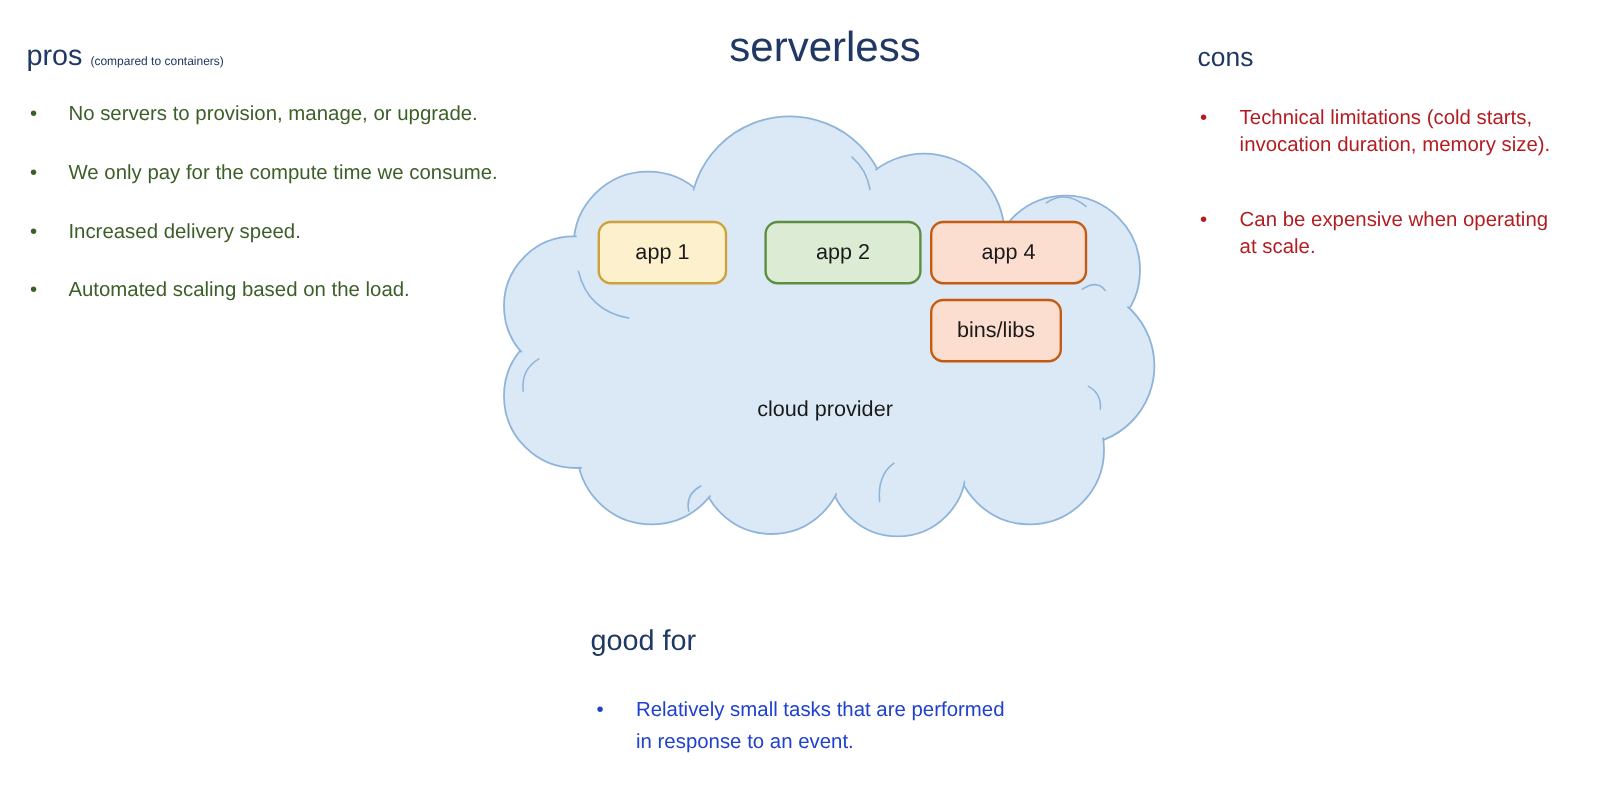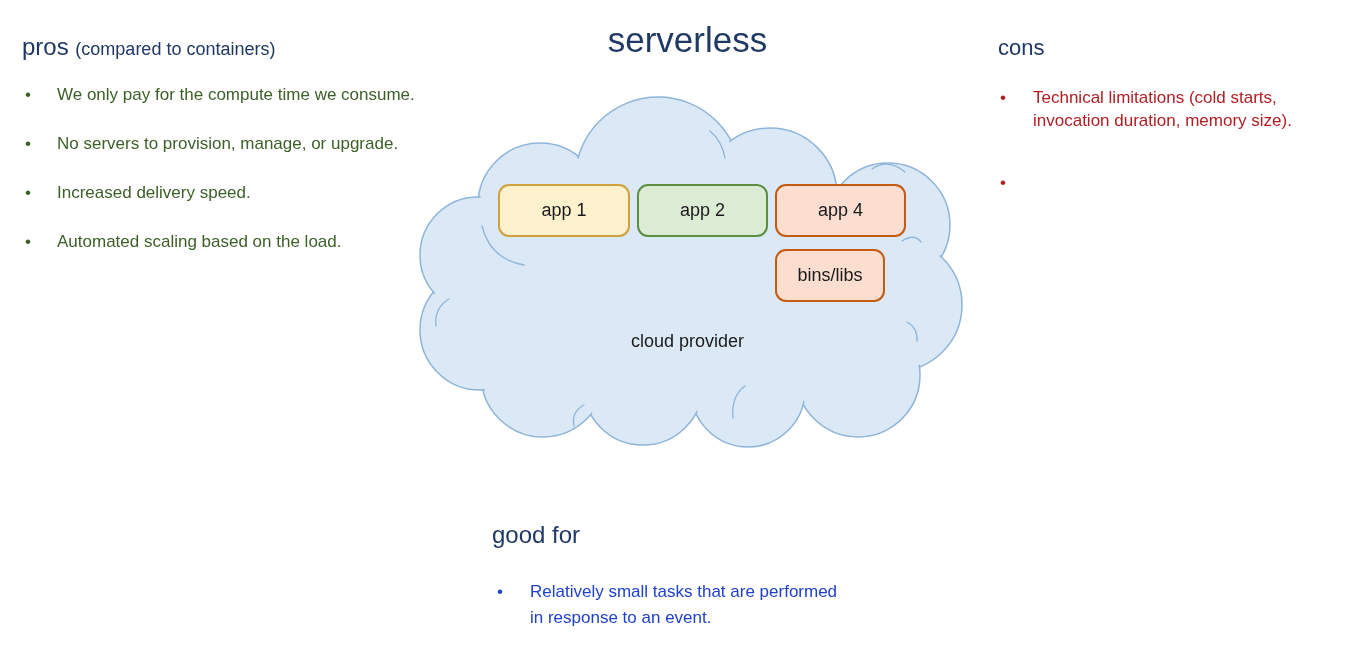--- a/index.html
+++ b/index.html
@@ -30,21 +30,21 @@
     text-align:center;
     font-size:35px; color:var(--heading-navy);
   }
 
   
   .pros-heading {
     position:absolute; left:22px; top:33px;
     font-size:24px; color:var(--heading-navy);
     white-space:nowrap;
   }
-  .pros-heading .note { font-size:18px; }
+  .pros-heading .note { font-size:10px; }
   .cons-heading {
     position:absolute; left:998px; top:35px;
     font-size:22px; color:var(--heading-navy);
   }
   .goodfor-heading {
     position:absolute; left:492px; top:521px;
     font-size:24px; color:var(--heading-navy);
   }
 
   
@@ -77,45 +77,45 @@
     text-align:center; font-size:18px; color:var(--text-black);
   }
 
   
   .app-box {
     position:absolute; height:53px;
     border-radius:11px; border:2px solid;
     display:flex; align-items:center; justify-content:center;
     font-size:18px; color:var(--text-black);
   }
-  .box-app1 { left:498px; top:184px; width:132px; background:var(--app1-fill); border-color:var(--app1-border); }
+  .box-app1 { left:498px; top:184px; width:108px; background:var(--app1-fill); border-color:var(--app1-border); }
   .box-app2 { left:637px; top:184px; width:131px; background:var(--app2-fill); border-color:var(--app2-border); }
   .box-app3 { left:775px; top:184px; width:131px; background:var(--app3-fill); border-color:var(--app3-border); }
   .box-bins { left:775px; top:249px; width:110px; background:var(--app3-fill); border-color:var(--app3-border); }
 </style>
 </head>
 <body>
 
 <div class="slide">
 
   <div class="title">serverless</div>
 
   <div class="pros-heading">
     <span>pros</span>
     <span class="note"> <span>(compared to containers)</span></span>
   </div>
 
   <ul class="blist pros-list">
     <li>
       <span class="bullet"></span>
+      <span class="btext">No servers to provision, manage, or upgrade.</span>
+    </li>
+    <li>
+      <span class="bullet"></span>
       <span class="btext">We only pay for the compute time we consume.</span>
-    </li>
-    <li>
-      <span class="bullet"></span>
-      <span class="btext">No servers to provision, manage, or upgrade.</span>
     </li>
     <li>
       <span class="bullet"></span>
       <span class="btext">Increased delivery speed.</span>
     </li>
     <li>
       <span class="bullet"></span>
       <span class="btext">Automated scaling based on the load.</span>
     </li>
   </ul>
@@ -123,20 +123,22 @@
   <div class="cons-heading">cons</div>
 
   <ul class="blist cons-list">
     <li>
       <span class="bullet"></span>
       <span class="btext">Technical limitations (cold starts,
 invocation duration, memory size).</span>
     </li>
     <li>
       <span class="bullet"></span>
+      <span class="btext">Can be expensive when operating
+at scale.</span>
     </li>
   </ul>
 
   <svg class="cloud-svg" viewBox="0 0 547 353" width="547" height="353" aria-hidden="true">
     <g class="bumps">
       <circle cx="122" cy="110" r="62"></circle>
       <circle cx="240" cy="85" r="83"></circle>
       <circle cx="352" cy="100" r="67"></circle>
       <circle cx="470" cy="130" r="62"></circle>
       <circle cx="478" cy="210" r="66"></circle>

